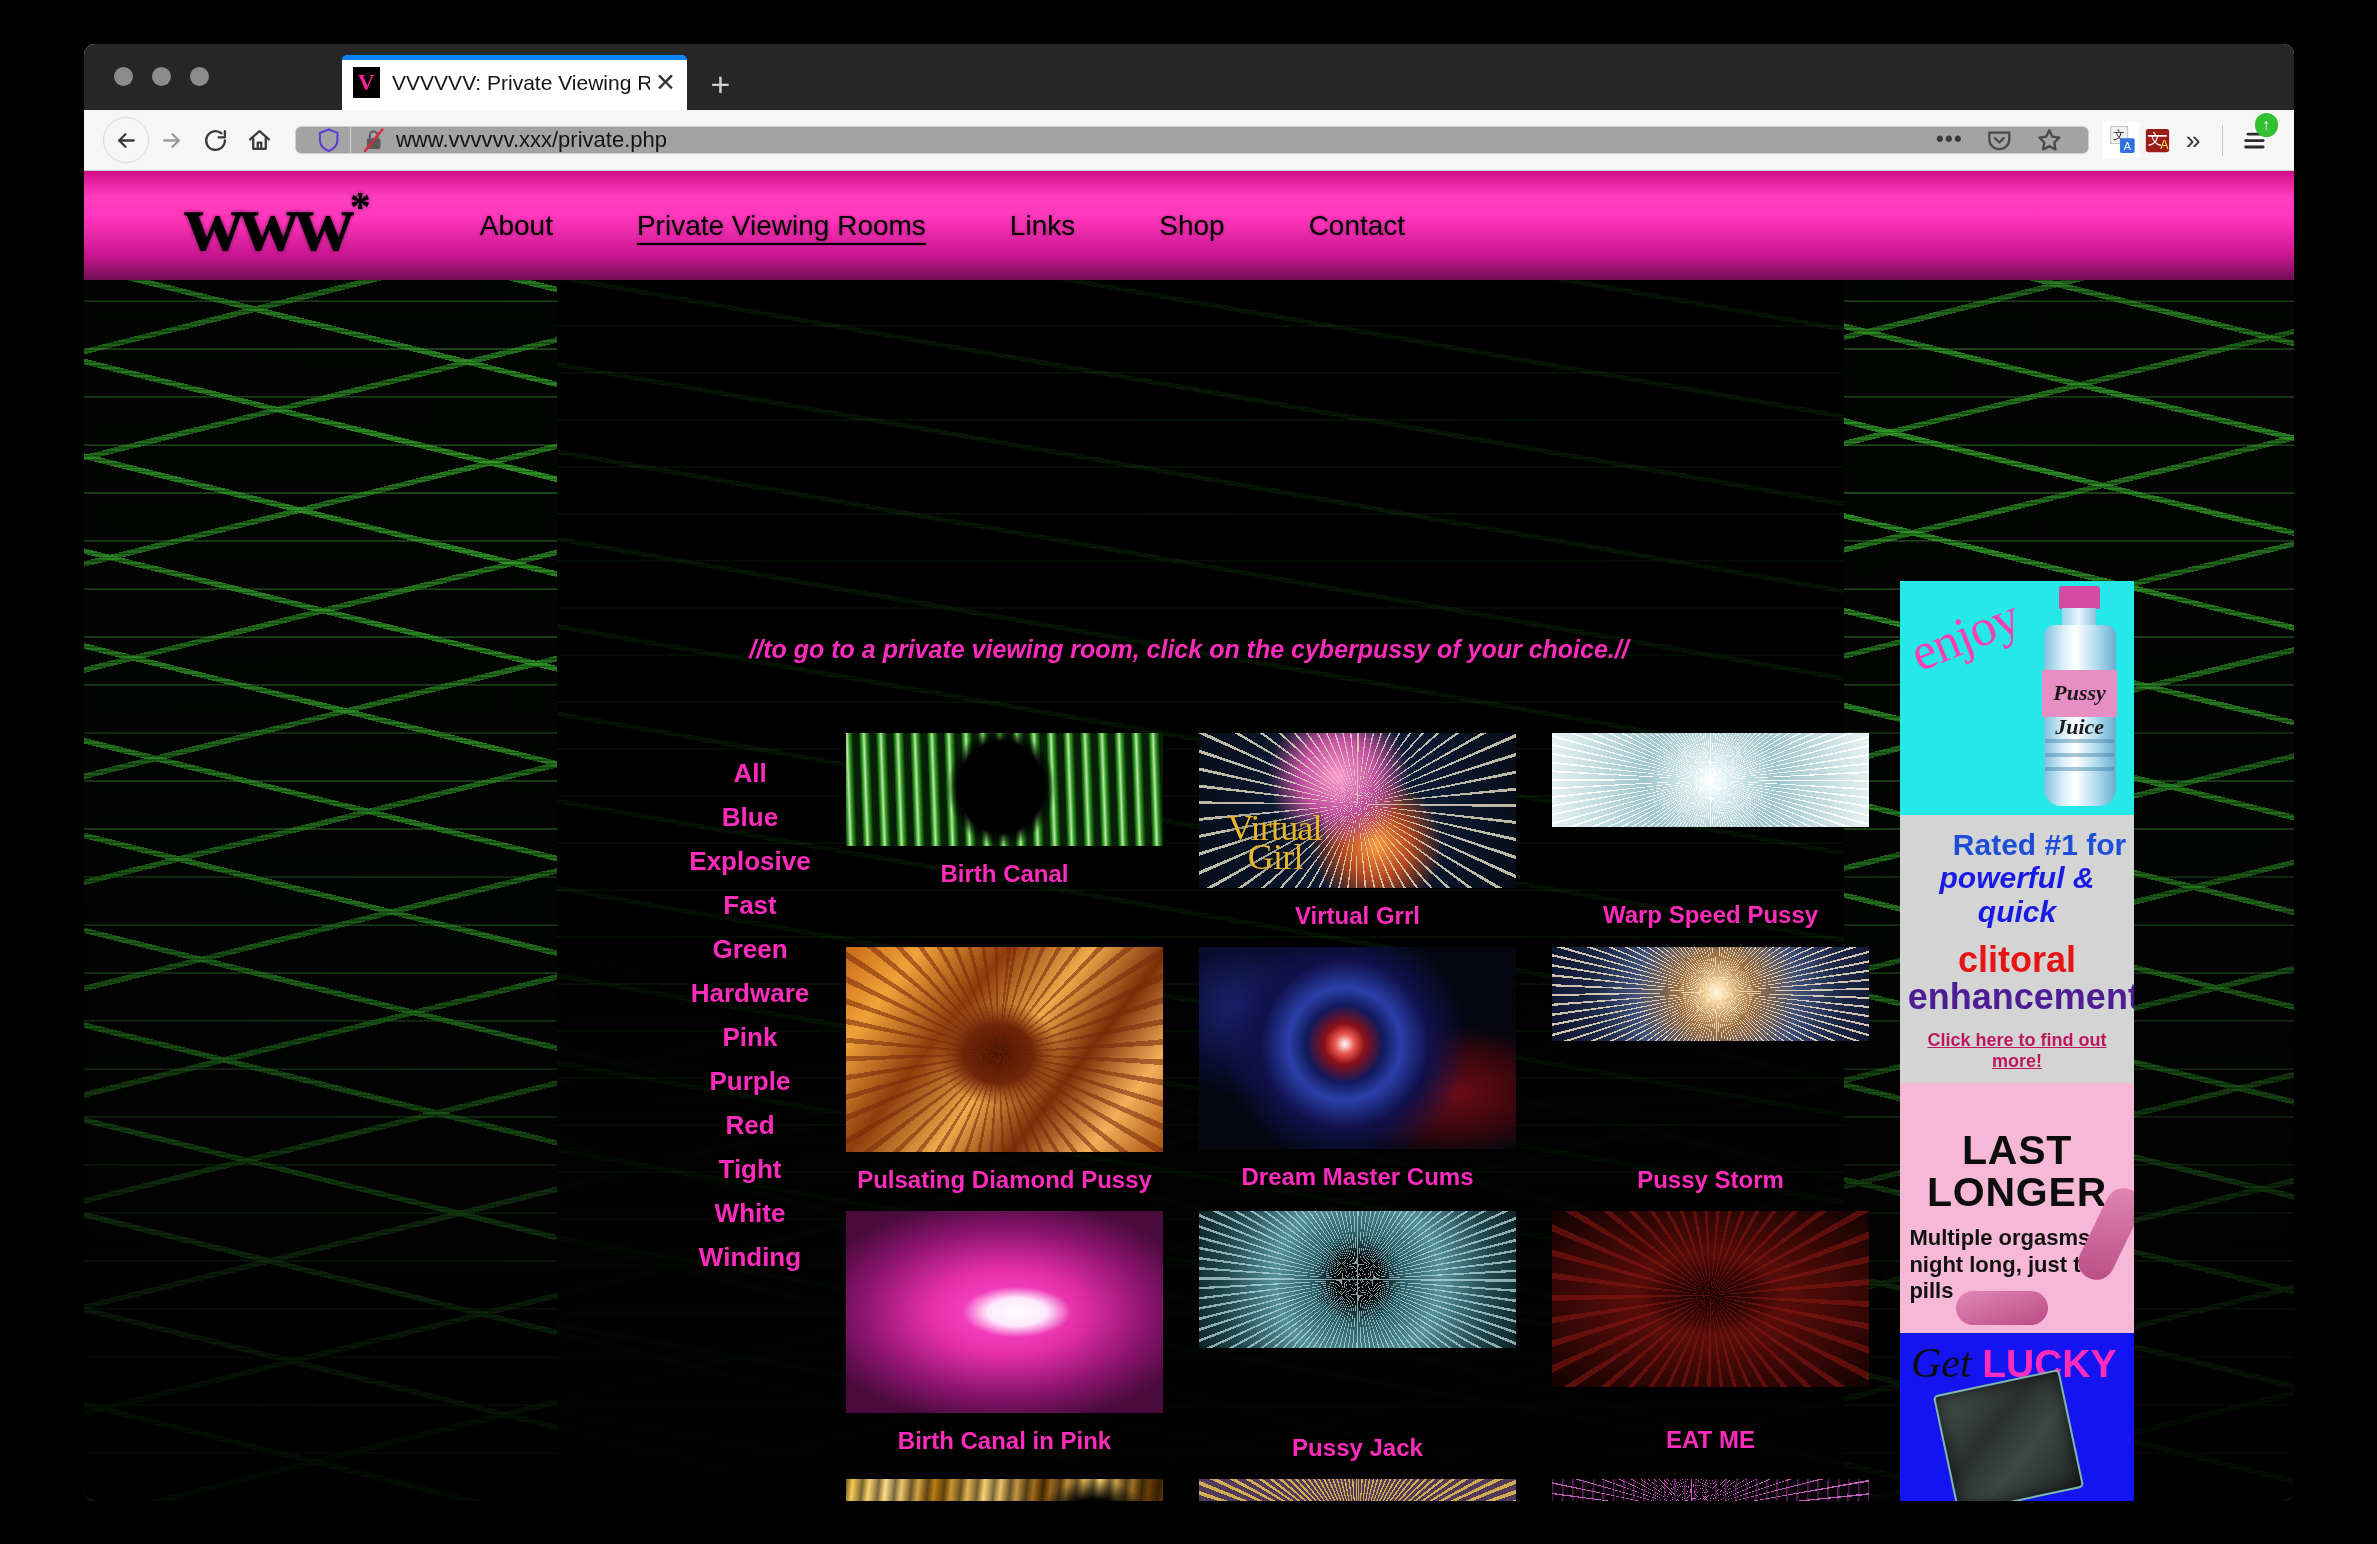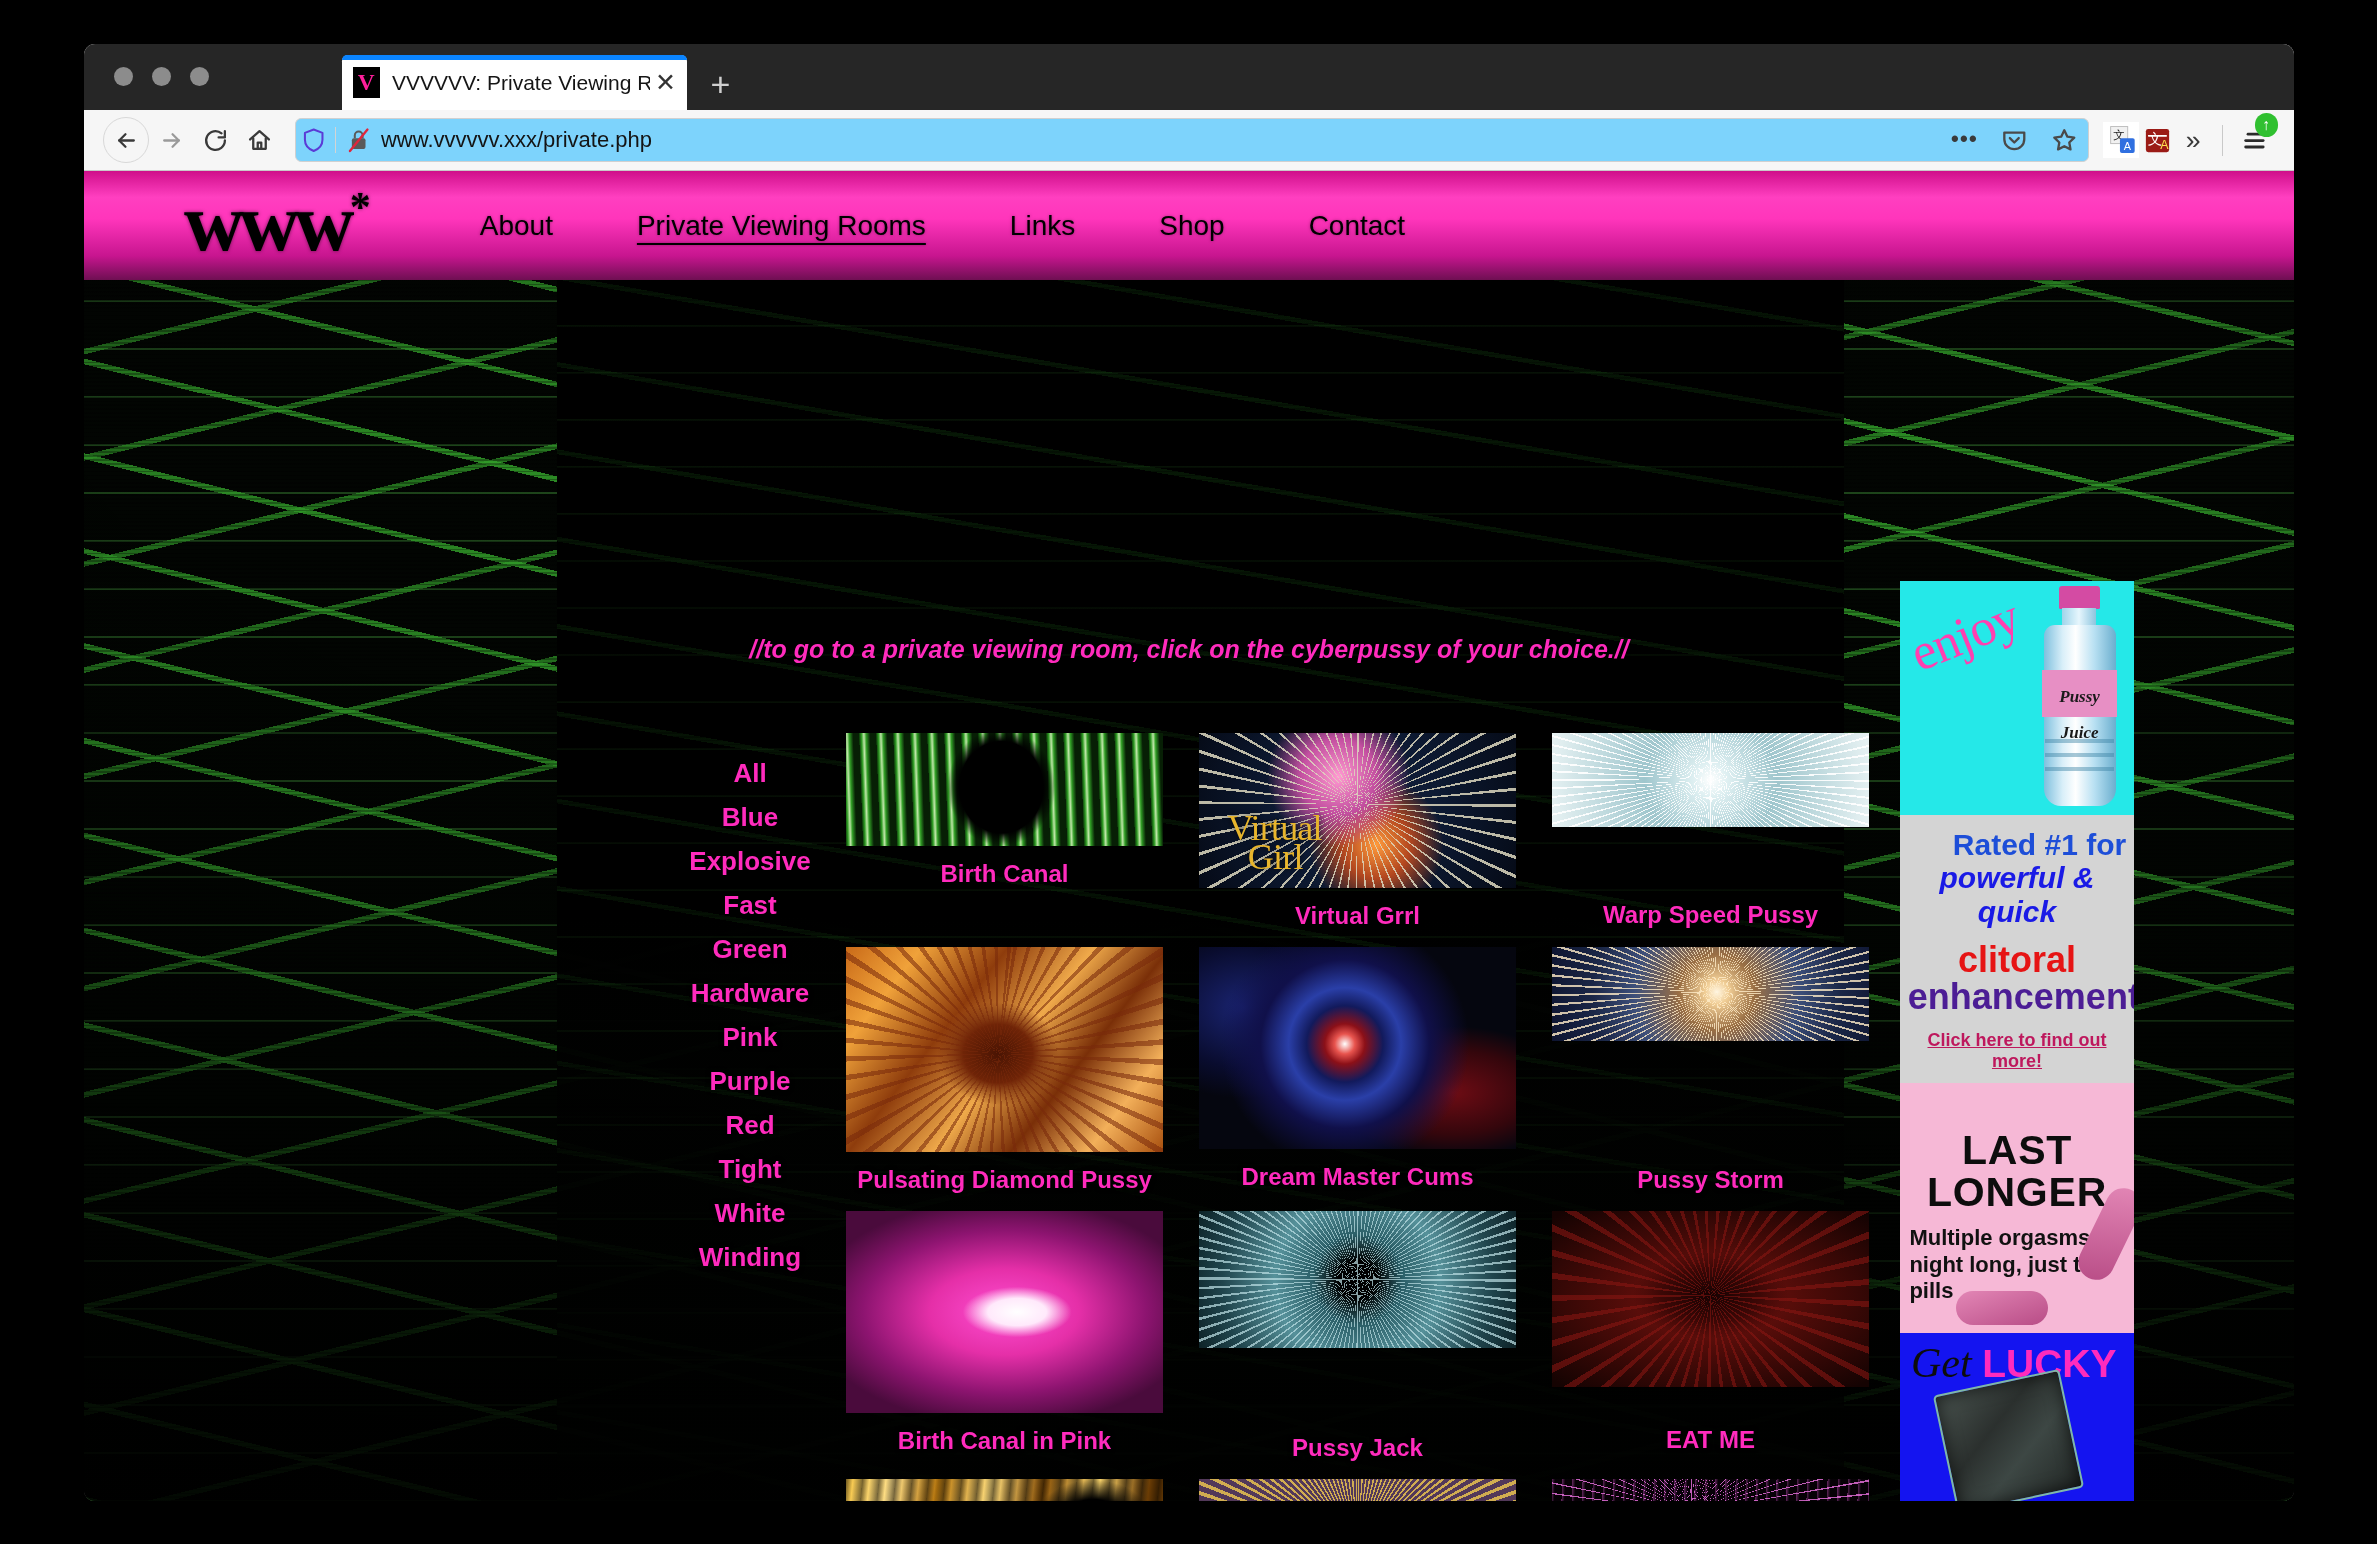--- a/index.html
+++ b/index.html
@@ -42,22 +42,22 @@
 
   
   #navbar{
     position:relative;height:61px;background:#f6f6f6;border-bottom:0.8px solid #c9c9c9;
     display:flex;align-items:center;padding:0 19px;box-sizing:border-box;
   }
   .navbtn{width:44px;height:44px;display:flex;align-items:center;justify-content:center;color:#3a3a3a;flex:none;}
   .navbtn svg{display:block;}
   #backbtn{border:1.6px solid #d8d8d8;border-radius:50%;}
   #urlbar{
-    flex:1;height:44px;margin:0 14px;background:#7dd3fc;border:0.8px solid #d0d0d0;border-radius:6.2px;
-    display:flex;align-items:center;padding:0 6px;box-sizing:border-box;
+    flex:1;height:28px;margin:0 14px;background:#a3a3a3;border:0.8px solid #d0d0d0;border-radius:6.2px;
+    display:flex;align-items:center;padding:0 21px;box-sizing:border-box;
   }
   #shield{flex:none;margin-right:9.4px;display:flex;}
   #sep{width:0.8px;height:26.6px;background:#d4d4d4;margin-right:11px;flex:none;}
   #lock{flex:none;margin-right:11px;display:flex;position:relative;}
   #urltext{font-size:22px;color:#141414;flex:1;white-space:nowrap;overflow:hidden;}
   #urlactions{display:flex;align-items:center;gap:14px;flex:none;}
   .extbtn{width:36px;height:36px;display:flex;align-items:center;justify-content:center;flex:none;}
   #ext1{background:#fff;}
   #vsep{width:0.8px;height:31px;background:#c9c9c9;margin:0 11px;flex:none;}
   #menubtn{position:relative;width:41px;height:41px;display:flex;align-items:center;justify-content:center;flex:none;}
@@ -260,21 +260,21 @@
     font-family:"Liberation Serif",serif;transform:rotate(-22deg);transform-origin:left center;
     letter-spacing:-0.8px;
   }
   .bottle{position:absolute;right:14px;top:4.7px;width:81px;height:223px;}
   .bottle .cap{position:absolute;left:20.3px;top:0;width:41px;height:23.4px;background:#d44ba3;border-radius:3.1px 3.1px 1.6px 1.6px;}
   .bottle .neck{position:absolute;left:23.4px;top:22px;width:34px;height:20.3px;background:linear-gradient(90deg,#9fd4ea,#e6f6fd,#8cc4de);}
   .bottle .body{position:absolute;left:4.7px;top:39px;width:72px;height:181px;border-radius:11px 11px 17px 17px;
     background:linear-gradient(90deg,#7fc0de 0%,#d9eff9 26%,#ffffff 44%,#b8e0f2 70%,#6aaece 100%);}
   .bottle .label{position:absolute;left:3.1px;top:84px;width:75px;height:47px;background:#e78fc4;}
   .bottle .label span{display:block;color:#1a1a1a;font-family:"Liberation Serif",serif;font-style:italic;
-    font-weight:700;font-size:17px;text-align:center;line-height:1.05;padding-top:18px;}
+    font-weight:700;font-size:22px;text-align:center;line-height:1.05;padding-top:11px;}
   .bottle .rib{position:absolute;left:6.2px;width:69px;height:3.9px;background:rgba(60,130,165,.45);}
 
   
   #ad-rated{background:#d4d4d4;padding:12.5px 7.8px 11px;text-align:center;}
   #ad-rated .l1{color:#1d4ed8;font-size:30px;font-weight:700;text-align:right;padding-left:4.7px;line-height:1.1;}
   #ad-rated .l2{color:#1a1ae6;font-size:30px;font-weight:700;font-style:italic;line-height:1.15;}
   #ad-rated .l3{color:#e61414;font-size:36px;font-weight:700;line-height:1.05;margin-top:11px;}
   #ad-rated .l4{color:#4c1d95;font-size:36px;font-weight:700;line-height:1.05;}
   #ad-rated .l5{color:#be185d;font-size:18px;font-weight:700;text-decoration:underline;margin-top:14px;}
 

